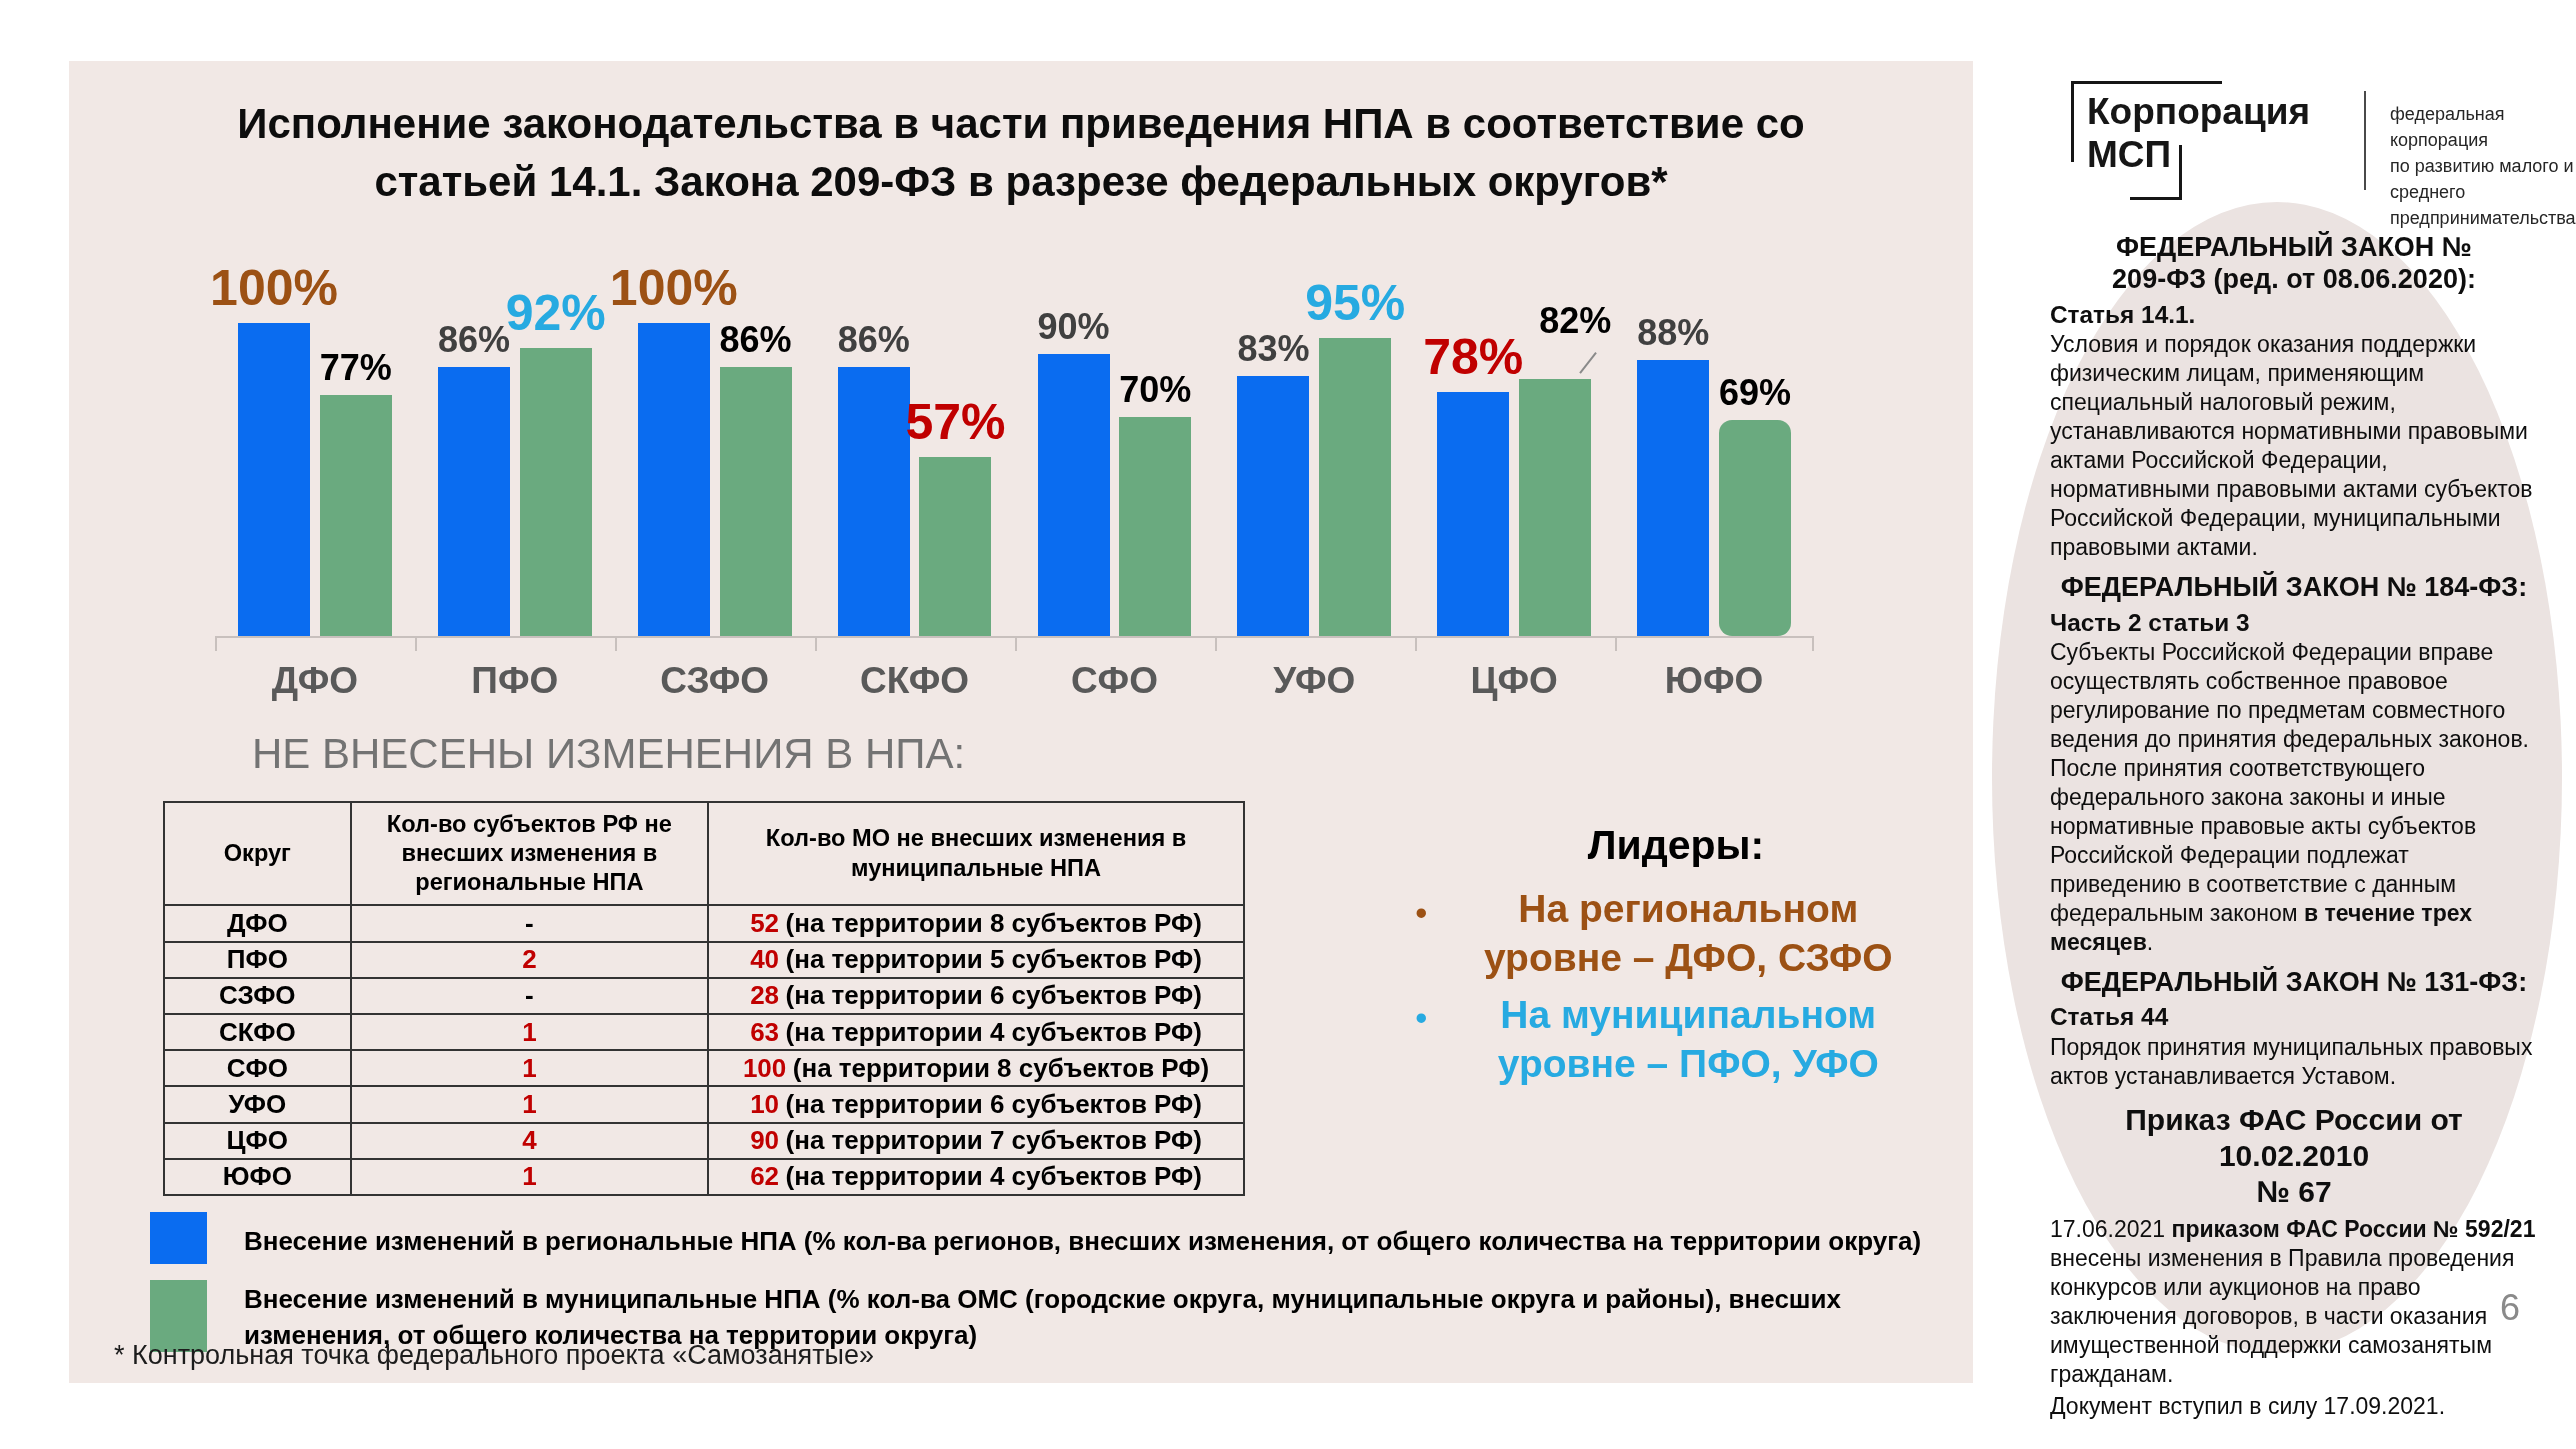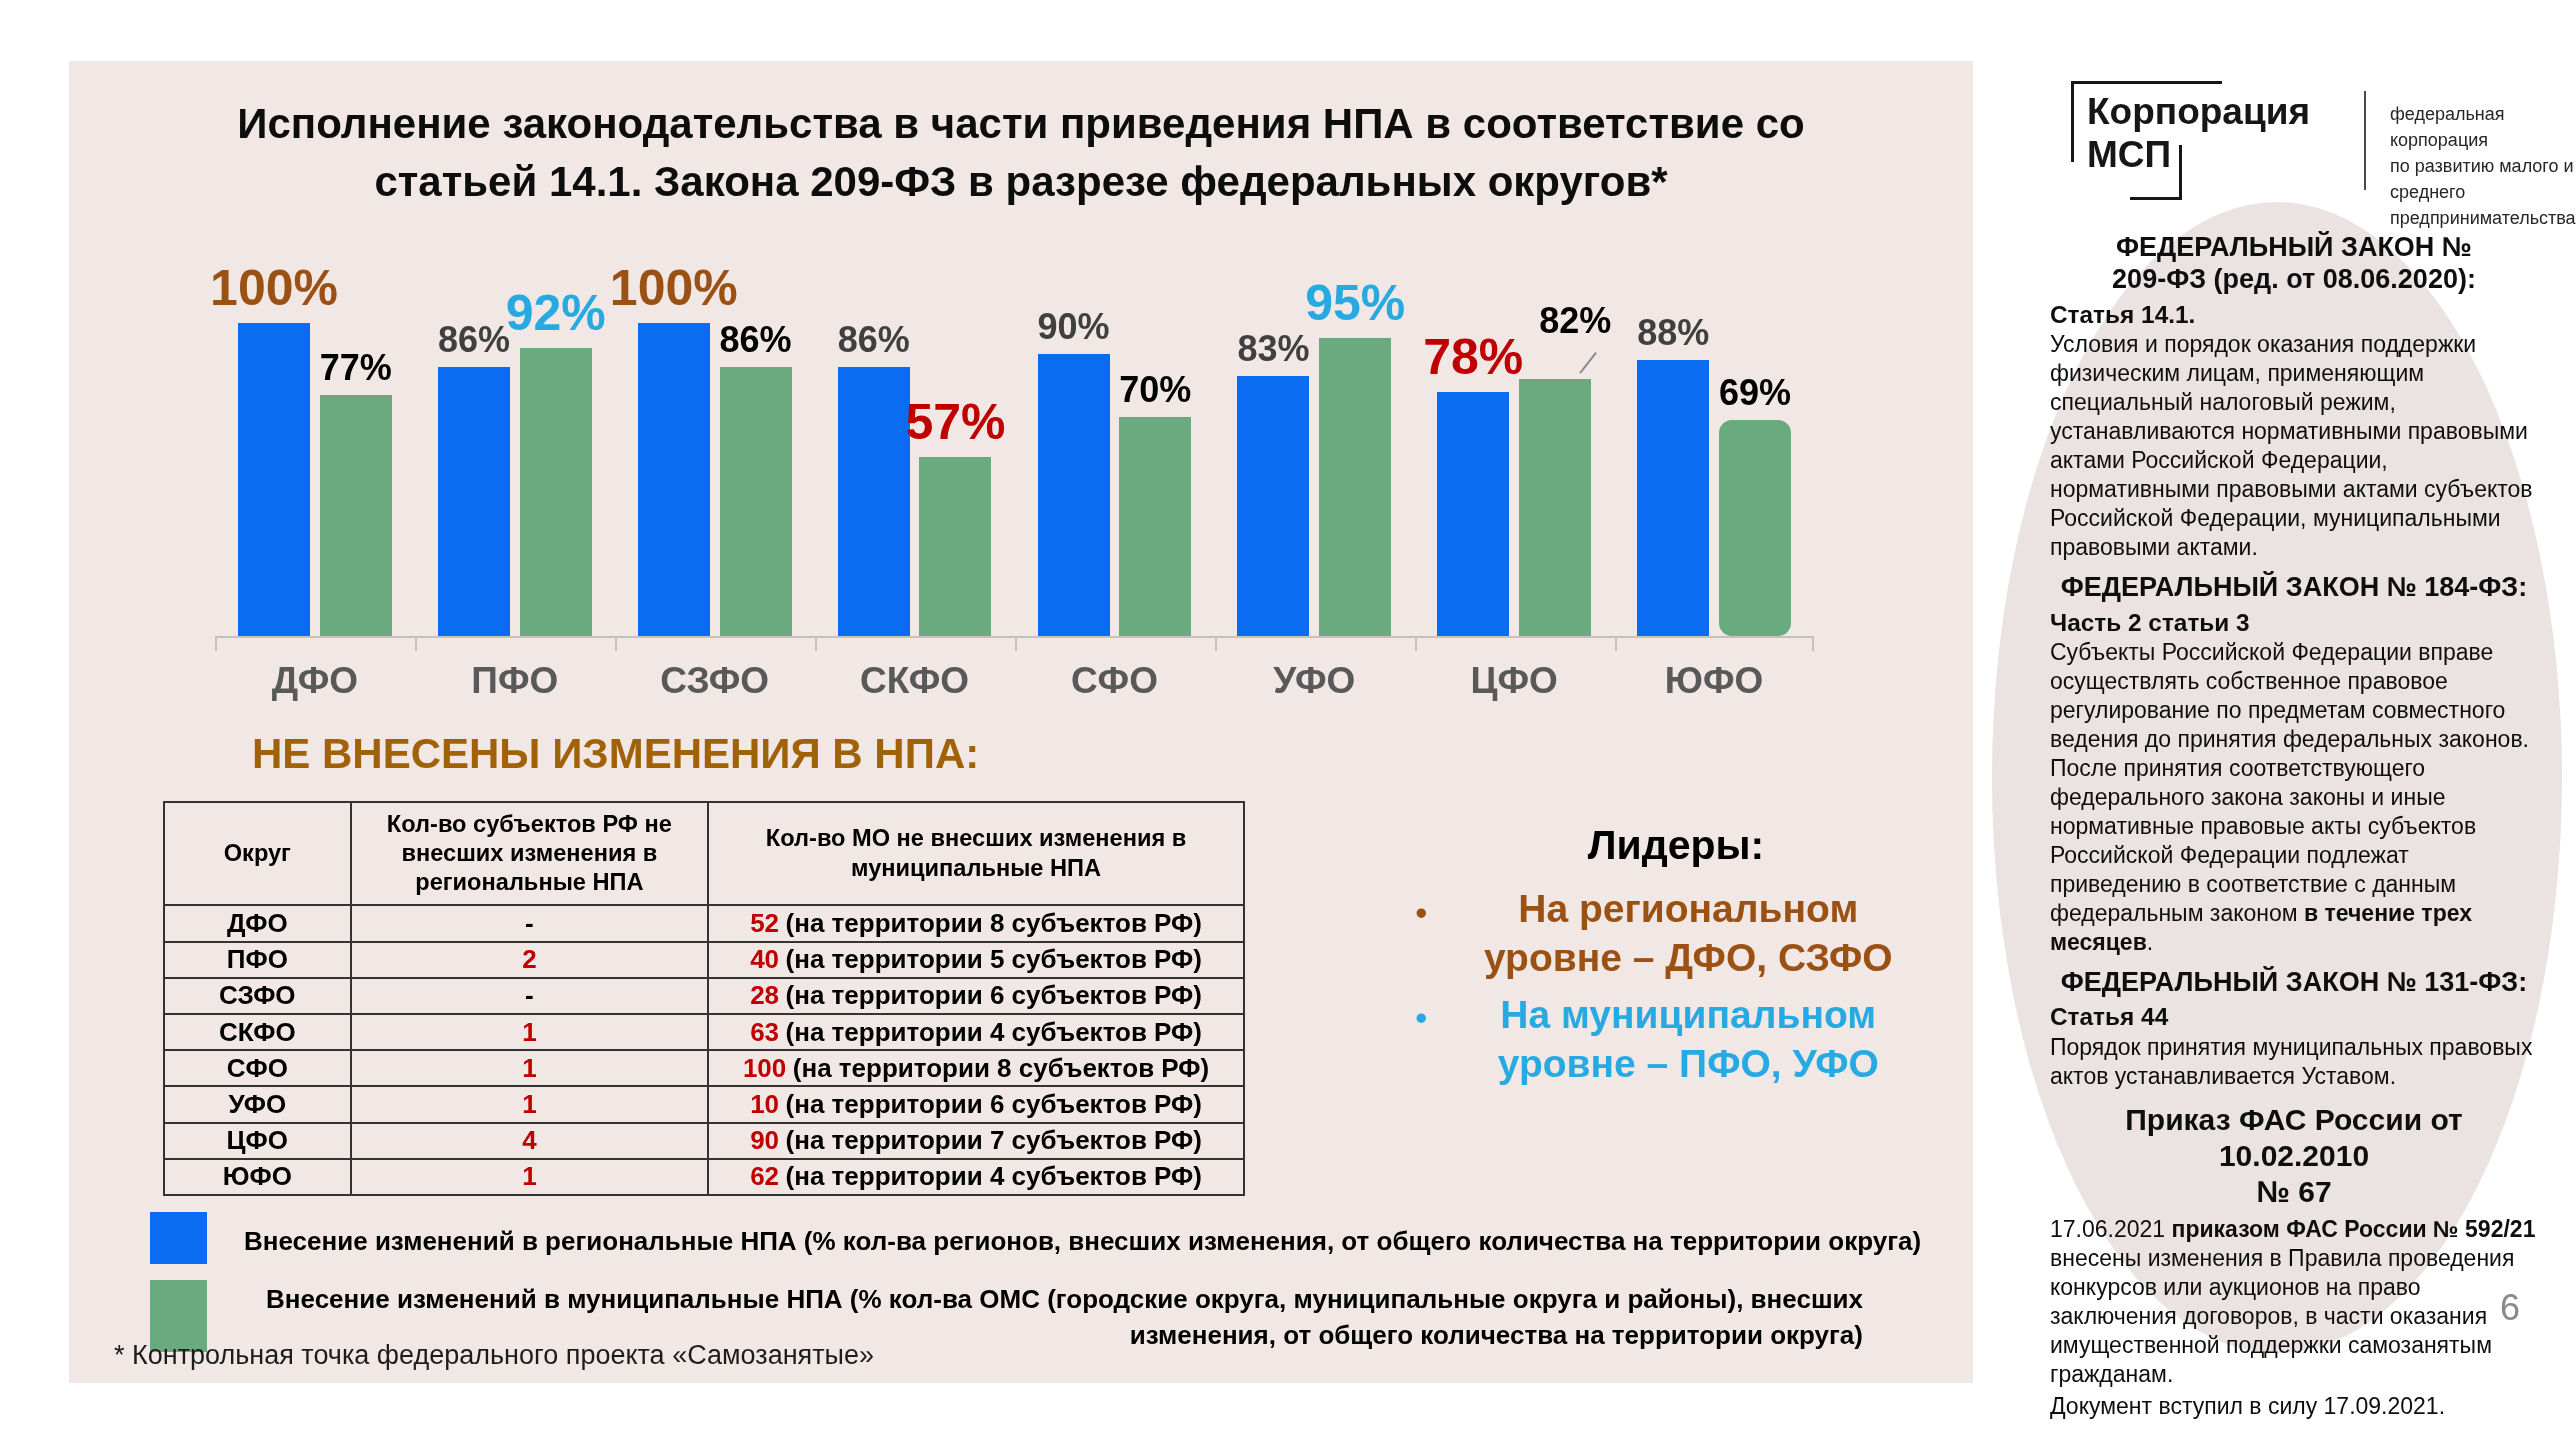--- a/index.html
+++ b/index.html
@@ -38,21 +38,21 @@
     background:#c8c0bd; }
   .axis-ticks { position:absolute; left:0; top:368px; width:100%; height:14.6px;
     background:repeating-linear-gradient(90deg,#c8c0bd 0 2.4px,transparent 2.4px 200px);
     border-right:2.4px solid #c8c0bd; }
   .xlabels { position:absolute; left:0; top:392px; width:100%; display:flex; }
   .xlabel { flex:1; text-align:center; font-size:37px; font-weight:bold;
     color:#595959; }
 
   
   .nochanges-heading { position:absolute; left:183px; top:669px; font-size:42px;
-    font-weight:bold; color:#a16207; }
+    font-weight:normal; color:#737373; }
 
   
   .npa-table { position:absolute; left:94px; top:740px; width:1082px;
     border-collapse:collapse; }
   .npa-table th, .npa-table td { border:2.4px solid #333333; }
   .npa-table th { font-size:23.6px; font-weight:bold; color:#000;
     text-align:center; padding:6.5px 11.4px; line-height:1.25; }
   .npa-table td { font-size:26px; font-weight:bold; text-align:center;
     padding:1.6px 6.5px; height:33px; }
   .npa-table .c-dist { width:187px; }
@@ -70,21 +70,21 @@
   .leader-item .bullet { font-size:33px; padding-top:6.5px; }
   .leader-item .li-text { flex:1; text-align:center; white-space:pre-line; }
   .leader-item.brown { color:#9c5114; }
   .leader-item.cyan  { color:#27aae1; }
   .swatch { position:absolute; width:57px; }
   .sw-blue  { left:81px; top:1151px; height:52px; background:#0a6cf0; }
   .sw-green { left:81px; top:1219px; height:72px; background:#6aaa7f; }
   .legend-text { position:absolute; font-size:26px; font-weight:bold;
     color:#000; line-height:1.4; }
   .lt1 { left:175px; top:1162px; width:1684px; }
-  .lt2 { left:175px; top:1220px; width:1619px;text-align:right; }
+  .lt2 { left:175px; top:1220px; width:1619px; }
 
   .footnote { position:absolute; left:45px; top:1279px; font-size:27px;
     color:#1c1c1c; }
 
   
   .logo-word1 { position:absolute; left:2087px; top:91px; font-size:37px;
     font-weight:600; color:#161616; }
   .logo-word2 { position:absolute; left:2087px; top:134px; font-size:37px;
     font-weight:600; color:#161616; }
   .br-tl { position:absolute; left:2071px; top:81px; width:151px; height:81px;

